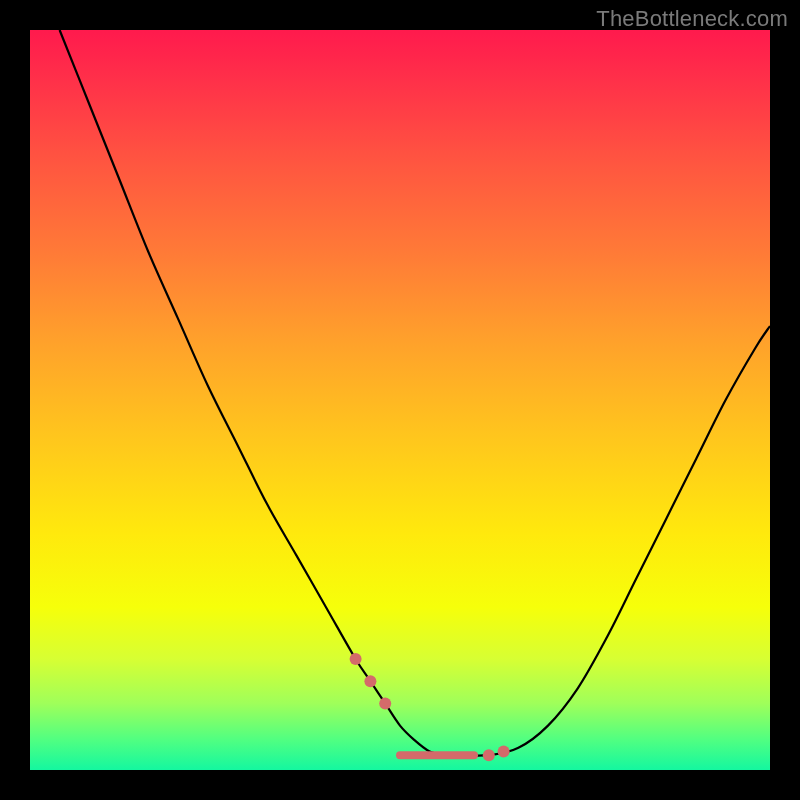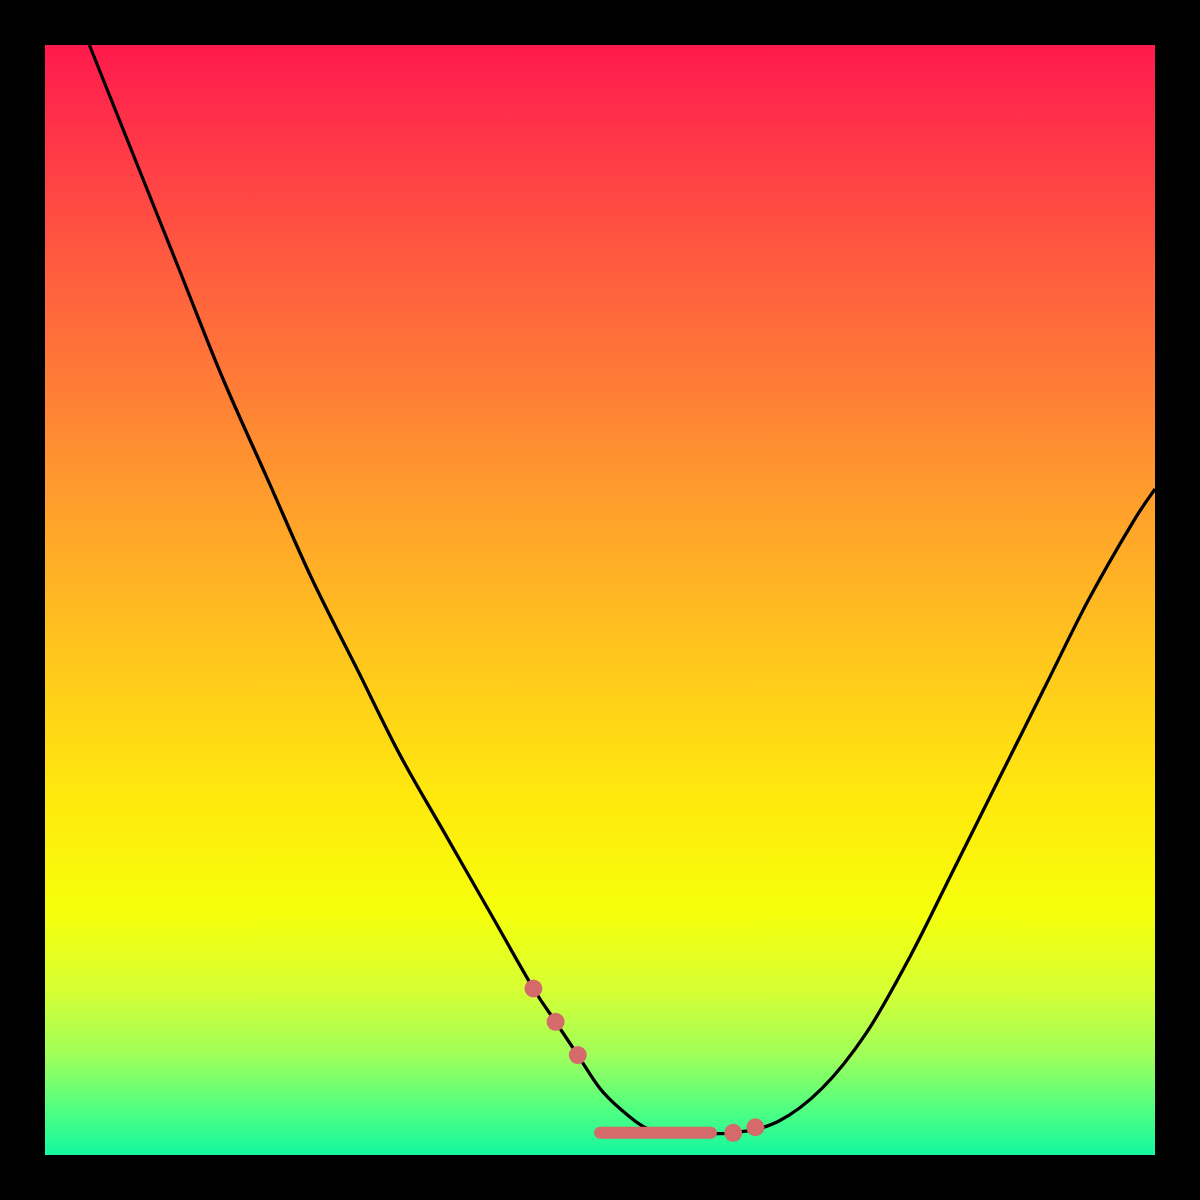--- a/index.html
+++ b/index.html
@@ -68,20 +68,21 @@
   .marker-bar {
     stroke: #d46a6a;
     stroke-width: 8;
     stroke-linecap: round;
   }
 </style>
 </head>
 <body>
 
 <div class="frame">
+  <div class="watermark">TheBottleneck.com</div>
 
   <div class="plot">
     <svg class="curve" viewBox="0 0 740 740">
       <path id="main-curve" class="curve-path" d="M 29.6 0.0 C 34.5 12.3, 49.3 49.3, 59.2 74.0 C 69.1 98.7, 78.9 123.3, 88.8 148.0 C 98.7 172.7, 108.5 198.6, 118.4 222.0 C 128.3 245.4, 138.1 266.4, 148.0 288.6 C 157.9 310.8, 167.7 334.2, 177.6 355.2 C 187.5 376.2, 197.3 394.7, 207.2 414.4 C 217.1 434.1, 226.9 455.1, 236.8 473.6 C 246.7 492.1, 256.5 508.1, 266.4 525.4 C 276.3 542.7, 286.1 559.9, 296.0 577.2 C 305.9 594.5, 318.2 616.7, 325.6 629.0 C 333.0 641.3, 335.5 643.8, 340.4 651.2 C 345.3 658.6, 350.3 666.0, 355.2 673.4 C 360.1 680.8, 365.1 689.4, 370.0 695.6 C 374.9 701.8, 379.9 706.1, 384.8 710.4 C 389.7 714.7, 394.7 719.0, 399.6 721.5 C 404.5 724.0, 409.5 724.6, 414.4 725.2 C 419.3 725.8, 421.8 725.2, 429.2 725.2 C 436.6 725.2, 448.9 726.4, 458.8 725.2 C 468.7 724.0, 478.5 722.7, 488.4 717.8 C 498.3 712.9, 508.1 705.5, 518.0 695.6 C 527.9 685.7, 537.7 673.4, 547.6 658.6 C 557.5 643.8, 567.3 625.3, 577.2 606.8 C 587.1 588.3, 596.9 567.3, 606.8 547.6 C 616.7 527.9, 626.5 508.1, 636.4 488.4 C 646.3 468.7, 656.1 448.9, 666.0 429.2 C 675.9 409.5, 685.7 388.5, 695.6 370.0 C 705.5 351.5, 717.8 330.5, 725.2 318.2 C 732.6 305.9, 737.5 299.7, 740.0 296.0"></path>
       <g id="markers-group">
           <circle cx="325.6" cy="629.0" r="6" class="marker"></circle>
           <circle cx="340.4" cy="651.2" r="6" class="marker"></circle>
           <circle cx="355.2" cy="673.4" r="6" class="marker"></circle>
           <circle cx="458.8" cy="725.2" r="6" class="marker"></circle>
           <circle cx="473.6" cy="721.5" r="6" class="marker"></circle>

